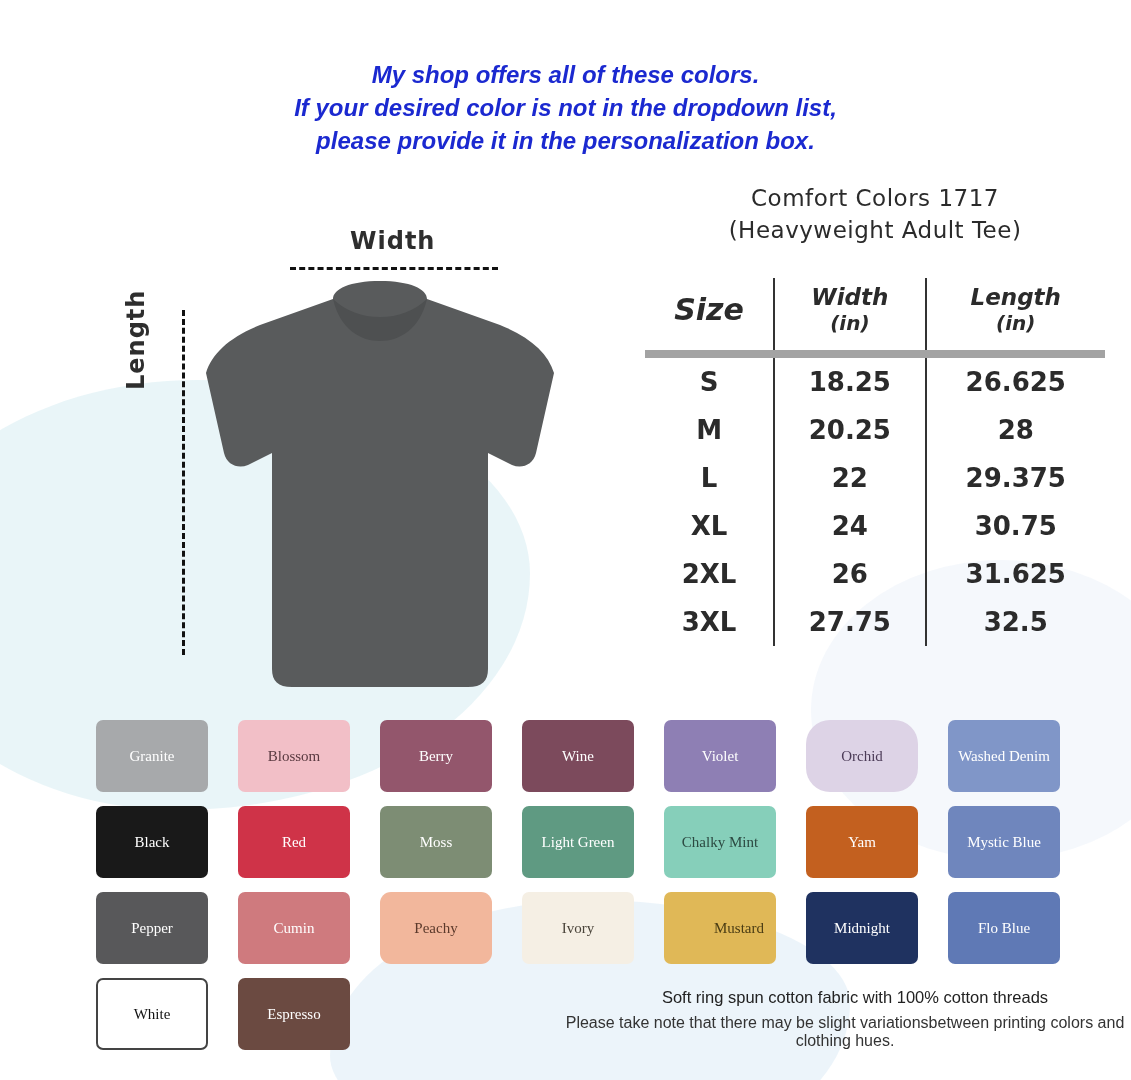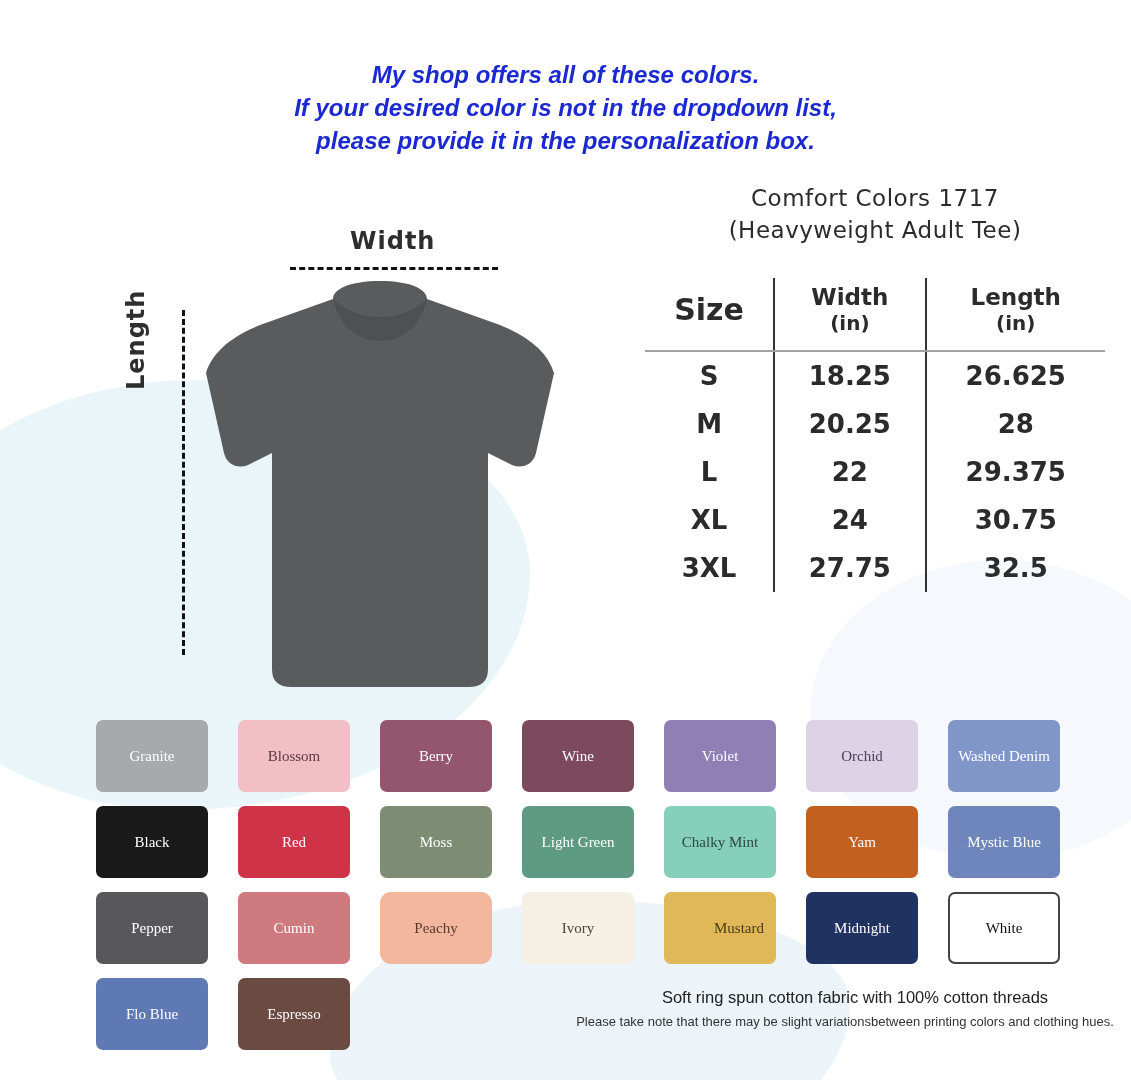--- a/index.html
+++ b/index.html
@@ -90,21 +90,22 @@
   }
   #size-table th, #size-table td {
     text-align: center;
     font-weight: bold;
     border: none;
   }
   #size-table thead th {
     font-size: 23px;
     padding: 6px 4px 14px;
     line-height: 26px;
-    border-bottom: 2px solid #a3a3a3;
+    border-bottom: 8px solid #a3a3a3;
+    font-style: italic;
   }
   #size-table thead th.size-h { font-size: 30px; }
   #size-table tbody td {
     font-size: 26px;
     padding: 9px 4px;
   }
   #size-table th.c2, #size-table td.c2 { border-left: 2px solid #333; border-right: 2px solid #333; }
   #size-table .sub { display:block; font-size: 20px; font-weight: bold; }
 
   
@@ -126,21 +127,21 @@
   }
   .swatch.white-sw { border: 2px solid #444; }
 
   
   #footer-1 {
     position: absolute; left: 590px; top: 988px; width: 530px;
     text-align: center; font-size: 16.5px; color: #222;
   }
   #footer-2 {
     position: absolute; left: 560px; top: 1014px; width: 570px;
-    text-align: center; font-size: 13px; color: #333;
+    text-align: center; font-size: 16px; color: #333;
   }
 </style>
 </head>
 <body>
 
 <div id="page">
 
   <div class="blob blob-a"></div>
   <div class="blob blob-b"></div>
   <div class="blob blob-c"></div>
@@ -220,20 +221,25 @@
           <td class="c1">L</td>
           <td class="c2">22</td>
           <td class="c3">29.375</td>
         </tr>
         <tr>
           <td class="c1">XL</td>
           <td class="c2">24</td>
           <td class="c3">30.75</td>
         </tr>
         <tr>
+          <td class="c1">2XL</td>
+          <td class="c2">26</td>
+          <td class="c3">31.625</td>
+        </tr>
+        <tr>
           <td class="c1">3XL</td>
           <td class="c2">27.75</td>
           <td class="c3">32.5</td>
         </tr>
       </tbody>
     </table>
 
     <div id="swatch-grid">
       <div class="swatch" style="background: rgb(167, 169, 171); color: rgb(255, 255, 255);">
           <span>Granite</span>
@@ -243,21 +249,21 @@
         </div>
       <div class="swatch" style="background: rgb(147, 86, 108); color: rgb(255, 255, 255);">
           <span>Berry</span>
         </div>
       <div class="swatch" style="background: rgb(124, 74, 92); color: rgb(255, 255, 255);">
           <span>Wine</span>
         </div>
       <div class="swatch" style="background: rgb(142, 127, 180); color: rgb(255, 255, 255);">
           <span>Violet</span>
         </div>
-      <div class="swatch" style="background: rgb(221, 211, 230); color: rgb(75, 59, 87);">
+      <div class="swatch" style="background: rgb(221, 211, 230); color: rgb(75, 59, 87); border-radius: 24px;">
           <span>Orchid</span>
         </div>
       <div class="swatch" style="background: rgb(128, 150, 200); color: rgb(255, 255, 255);">
           <span>Washed Denim</span>
         </div>
 
       <div class="swatch" style="background: rgb(25, 25, 25); color: rgb(255, 255, 255);">
           <span>Black</span>
         </div>
       <div class="swatch" style="background: rgb(207, 51, 72); color: rgb(255, 255, 255);">
@@ -290,27 +296,27 @@
         </div>
       <div class="swatch" style="background: rgb(245, 239, 228); color: rgb(74, 68, 58);">
           <span>Ivory</span>
         </div>
       <div class="swatch" style="background: rgb(224, 184, 87); color: rgb(74, 60, 20); padding-left: 40px;">
           <span>Mustard</span>
         </div>
       <div class="swatch" style="background: rgb(31, 50, 96); color: rgb(255, 255, 255);">
           <span>Midnight</span>
         </div>
+      <div class="swatch" style="background: rgb(95, 121, 181); color: rgb(255, 255, 255);">
+          <span>Flo Blue</span>
+        </div>
+
       <div class="swatch white-sw" style="background: rgb(255, 255, 255); color: rgb(17, 17, 17);">
           <span>White</span>
         </div>
-
-      <div class="swatch" style="background: rgb(95, 121, 181); color: rgb(255, 255, 255);">
-          <span>Flo Blue</span>
-        </div>
       <div class="swatch" style="background: rgb(107, 74, 65); color: rgb(255, 255, 255);">
           <span>Espresso</span>
         </div>
     </div>
 
     <div id="footer-1">Soft ring spun cotton fabric with 100% cotton threads</div>
     <div id="footer-2">Please take note that there may be slight variationsbetween printing colors and clothing hues.</div>
 
   </div>
 </div>

